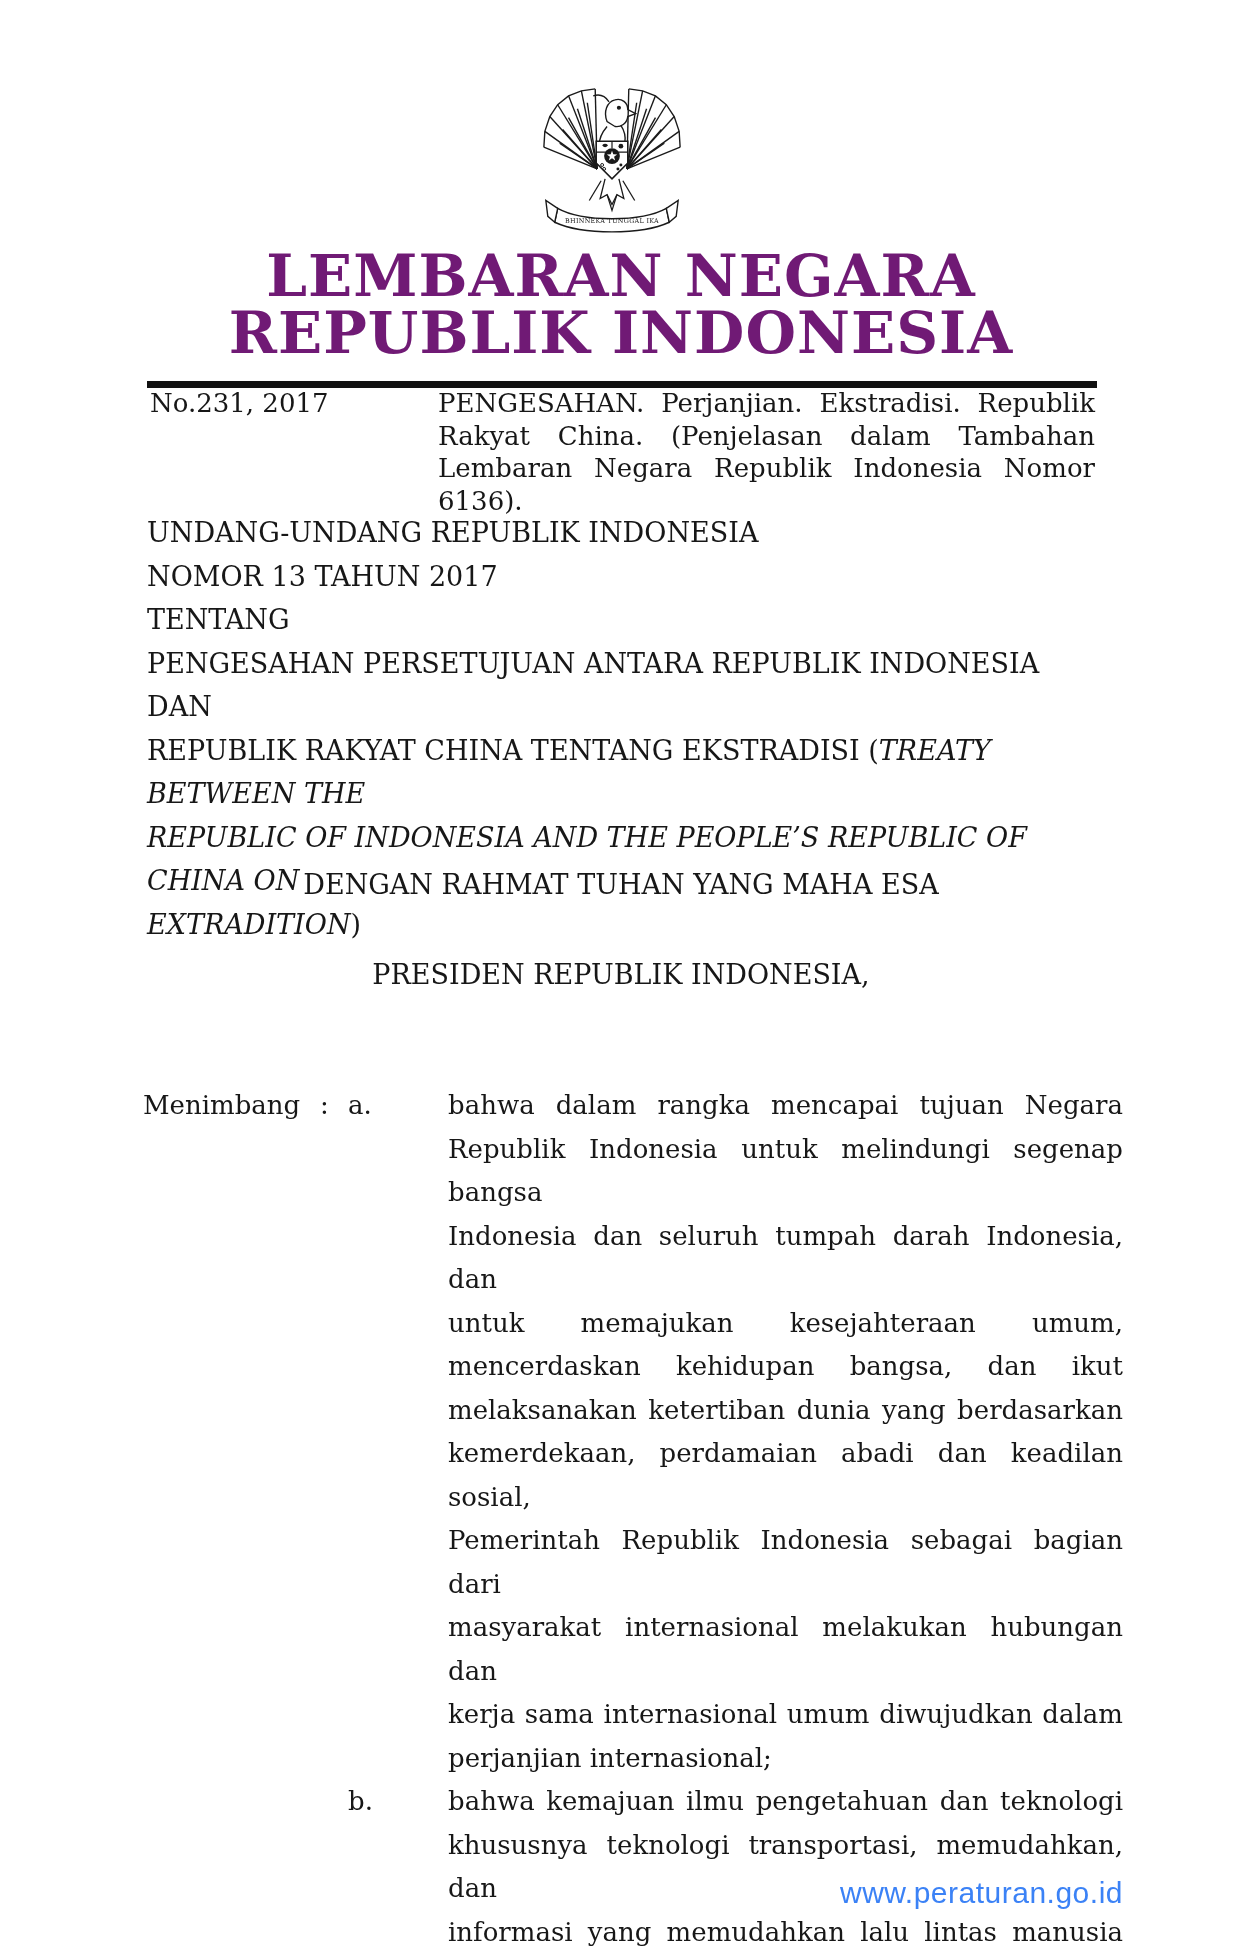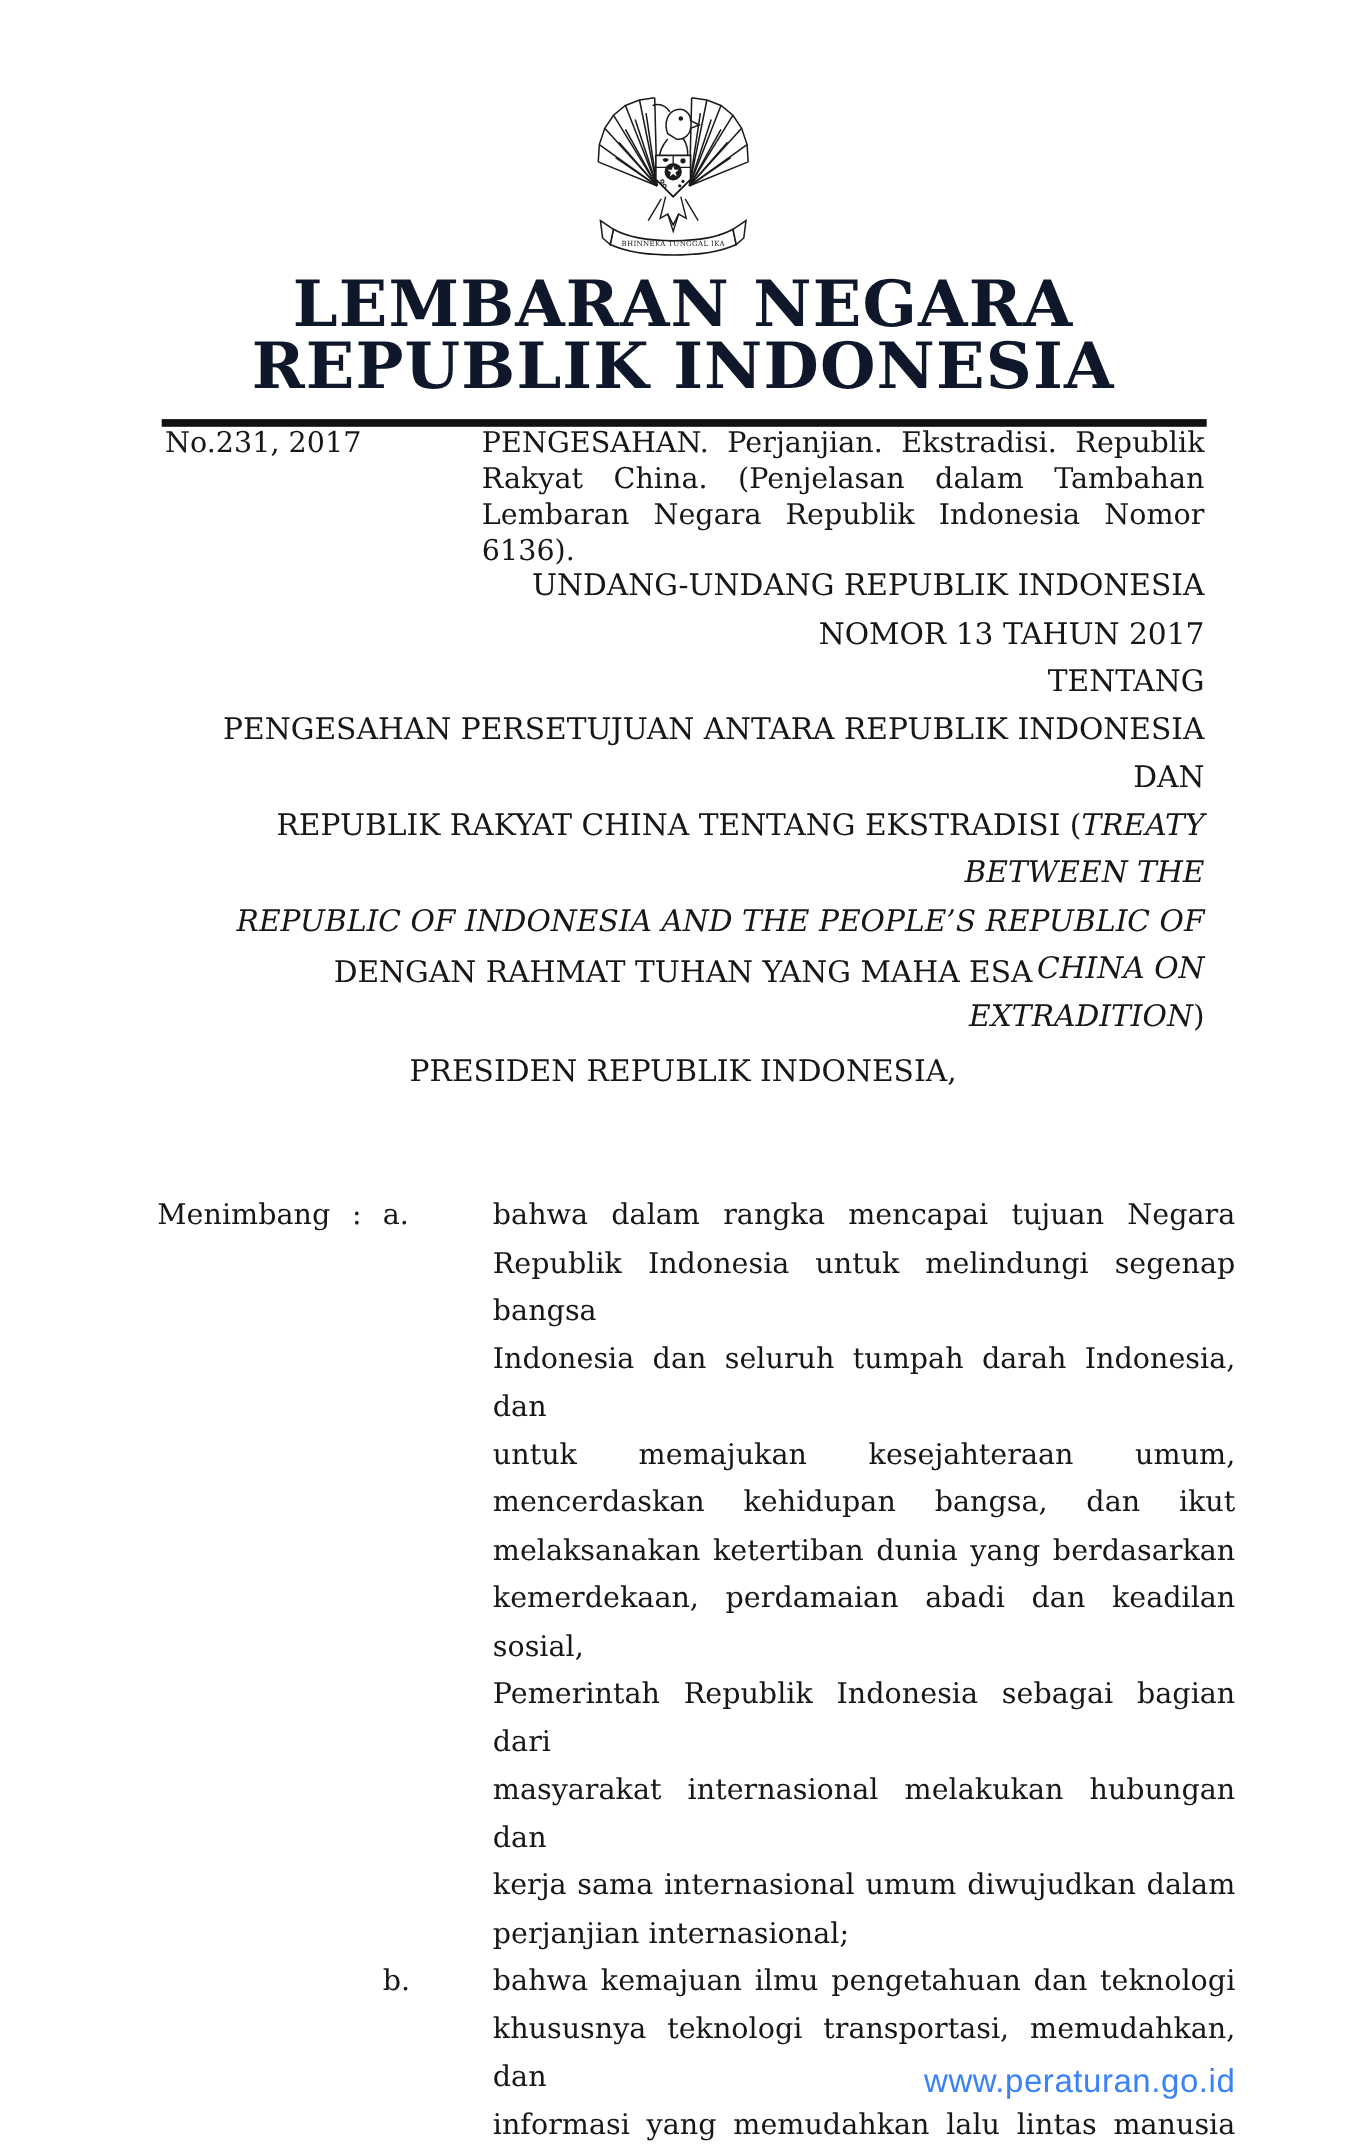--- a/index.html
+++ b/index.html
@@ -8,29 +8,29 @@
     font-family:"DejaVu Serif","Liberation Serif",serif;color:#171717;
     overflow:hidden;
     padding-left:47px;
   }
   .abs{position:absolute;}
   
   .emblem{left:537px;top:84px;width:150px;height:158px;}
   
   .masthead{
     left:147px;top:248px;width:948px;text-align:center;
-    font-weight:700;font-size:58px;line-height:57px;letter-spacing:1px;color:#0f172a;
+    font-weight:700;font-size:58px;line-height:57px;letter-spacing:1px;color:#701a75;
   }
   
   .rule{left:147px;top:381px;width:950px;height:7px;background:#111;}
   
   .gazette-no{left:150px;top:387px;font-size:26px;line-height:32.5px;white-space:nowrap;}
   .abstract{left:438px;top:387px;width:657px;font-size:26px;line-height:32.5px;}
   
-  .title-block{left:147px;top:511px;width:948px;text-align:right;font-size:27px;line-height:43.5px;}
+  .title-block{left:147px;top:511px;width:948px;text-align:left;font-size:27px;line-height:43.5px;}
   .invocation{left:147px;top:863px;width:948px;text-align:center;font-size:27px;line-height:43.5px;}
   .authority{left:147px;top:953px;width:948px;text-align:center;font-size:27px;line-height:43.5px;}
   
   .consider-label{left:143px;top:1084px;font-size:26px;line-height:43.5px;white-space:nowrap;}
   .consider-colon{left:320px;top:1084px;font-size:26px;line-height:43.5px;}
   .consider-items{left:348px;top:1084px;width:747px;font-size:26px;line-height:43.5px;}
   .consider-item{position:relative;}
   .consider-item .marker{position:absolute;left:0;top:0;}
   .consider-item .lines{margin-left:100px;width:675px;}
   .jline{text-align:justify;text-align-last:justify;}

